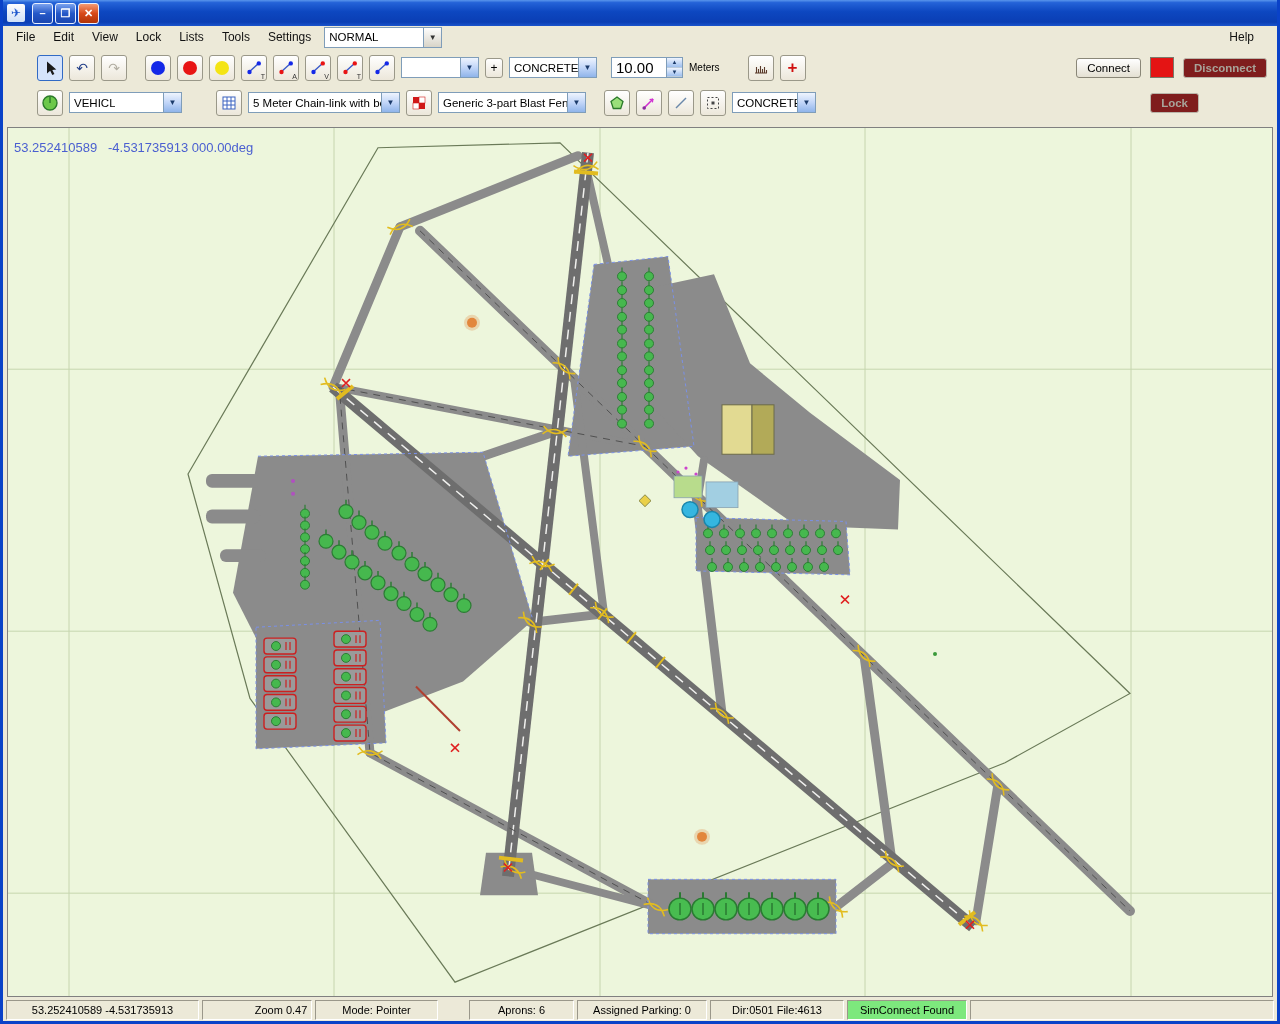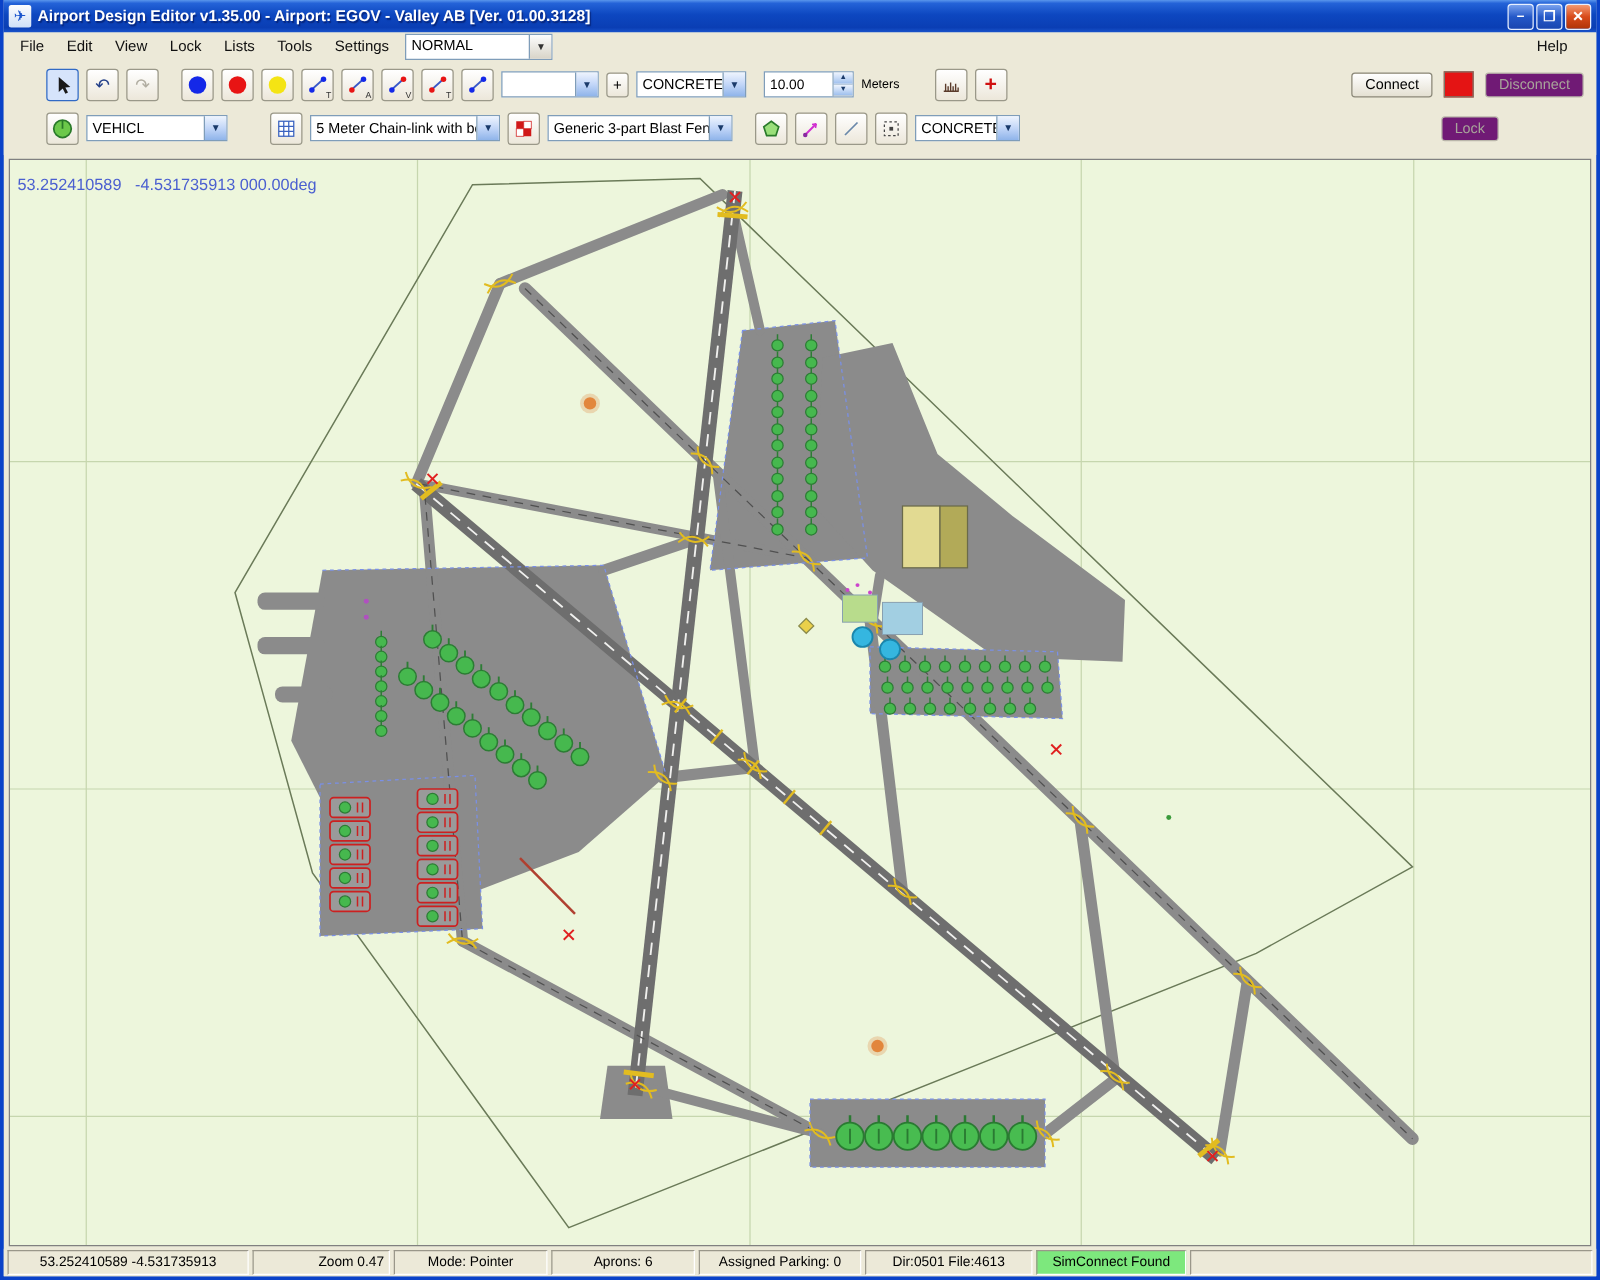--- a/index.html
+++ b/index.html
@@ -22,25 +22,25 @@
   .combo .txt{flex:1;display:flex;align-items:center;padding:0 4px;white-space:nowrap;overflow:hidden;color:#000;}
   .combo .arrow{width:17px;display:flex;align-items:center;justify-content:center;font-size:8px;color:#1a3a6a;border-left:1px solid #7f9db9;background:linear-gradient(#eef4fe,#c2d6f8 50%,#8fb4ea);}
   .combo.gray .arrow{background:linear-gradient(#fdfdfd,#d8d4c8);color:#333;}
   
   .toolbar{flex:0 0 76px;background:#ece9d8;padding:2px 6px 2px 34px;box-sizing:border-box;}
   .tb-row{display:flex;align-items:center;gap:6px;height:35px;}
   .tb-btn{width:26px;height:26px;flex:0 0 26px;background:linear-gradient(#ffffff,#ece7da);border:1px solid #9a9889;border-radius:3px;display:flex;align-items:center;justify-content:center;box-sizing:border-box;position:relative;}
   .tb-btn.sel{background:#d6e4fb;border-color:#316ac5;}
   .tb-btn .dot{width:14px;height:14px;border-radius:50%;}
   .push{background:linear-gradient(#ffffff,#e4e0d2);border:1px solid #8a8778;border-radius:3px;font-size:11.5px;padding:3px 10px;color:#000;}
-  .push.disabled{color:#a8a49a;border-color:#bab6aa;background:#701a75;}
+  .push.disabled{color:#a8a49a;border-color:#bab6aa;background:#7f1d1d;font-weight:bold;}
   .tb-right{margin-left:auto;display:flex;align-items:center;gap:9px;margin-right:4px;}
   .swatch{width:22px;height:19px;background:#e41414;border:1px solid #7a7a6a;}
   .spinner{display:flex;height:21px;border:1px solid #7f9db9;background:#fff;box-sizing:border-box;}
-  .spinner .val{width:46px;display:flex;align-items:center;padding:0 4px;font-size:11px;}
+  .spinner .val{width:46px;display:flex;align-items:center;padding:0 4px;font-size:15px;}
   .spinner .arrows{width:15px;display:flex;flex-direction:column;border-left:1px solid #7f9db9;}
   .spinner .arrows div{flex:1;display:flex;align-items:center;justify-content:center;font-size:6px;color:#1a3a6a;background:linear-gradient(#eef4fe,#9fc0ee);border-bottom:1px solid #bcd;}
   .lbl{font-size:10px;color:#000;}
   .letter{position:absolute;right:1px;bottom:0;font-size:7px;color:#333;line-height:7px;}
   
   .canvas{flex:1;margin:3px 4px 2px 4px;border:1px solid #808080;background:#edf6dc;position:relative;overflow:hidden;}
   .canvas svg{position:absolute;inset:0;width:100%;height:100%;}
   .coords-overlay{position:absolute;left:6px;top:12px;font-size:13px;color:#4a5fd0;white-space:pre;z-index:5;}
   
   .statusbar{flex:0 0 20px;display:flex;align-items:stretch;gap:3px;padding:1px 3px;background:#ece9d8;font-size:11px;}
@@ -48,21 +48,20 @@
   .sb-green{background:#7de87d;}
   .sb-fill{flex:1;border:1px solid;border-color:#9a978a #fff #fff #9a978a;}
 </style>
 </head>
 <body>
 
 <div class="window">
 
   <div class="titlebar">
     <div class="title-icon">✈</div>
-    <div class="title-text">Airport Design Editor  v1.35.00   -   Airport: EGOV - Valley AB [Ver. 01.00.3128]</div>
     <div class="winbtn minb">–</div>
     <div class="winbtn maxb">❐</div>
     <div class="winbtn closeb">✕</div>
   </div>
 
   <div class="menubar">
     <span class="menu-item">File</span>
     <span class="menu-item">Edit</span>
     <span class="menu-item">View</span>
     <span class="menu-item">Lock</span>
@@ -517,20 +516,20 @@
           <use href="#rx" x="837" y="477"></use>
           <use href="#rx" x="447" y="627"></use>
       </g>
     </svg>
   </div>
 
   <div class="statusbar">
     <div class="sb-panel" style="width:193px;">53.252410589  -4.531735913</div>
     <div class="sb-panel" style="width:110px;padding-left:48px;">Zoom 0.47</div>
     <div class="sb-panel" style="width:123px;">Mode: Pointer</div>
-    <div class="sb-panel" style="width:115px;">Aprons: 6</div>
+    <div class="sb-panel" style="width:105px;margin-left:28px;">Aprons: 6</div>
     <div class="sb-panel" style="width:130px;">Assigned Parking: 0</div>
     <div class="sb-panel" style="width:134px;">Dir:0501  File:4613</div>
     <div class="sb-panel sb-green" style="width:120px;">SimConnect Found</div>
     <div class="sb-fill"></div>
   </div>
 
 </div>
 
 </body></html>

